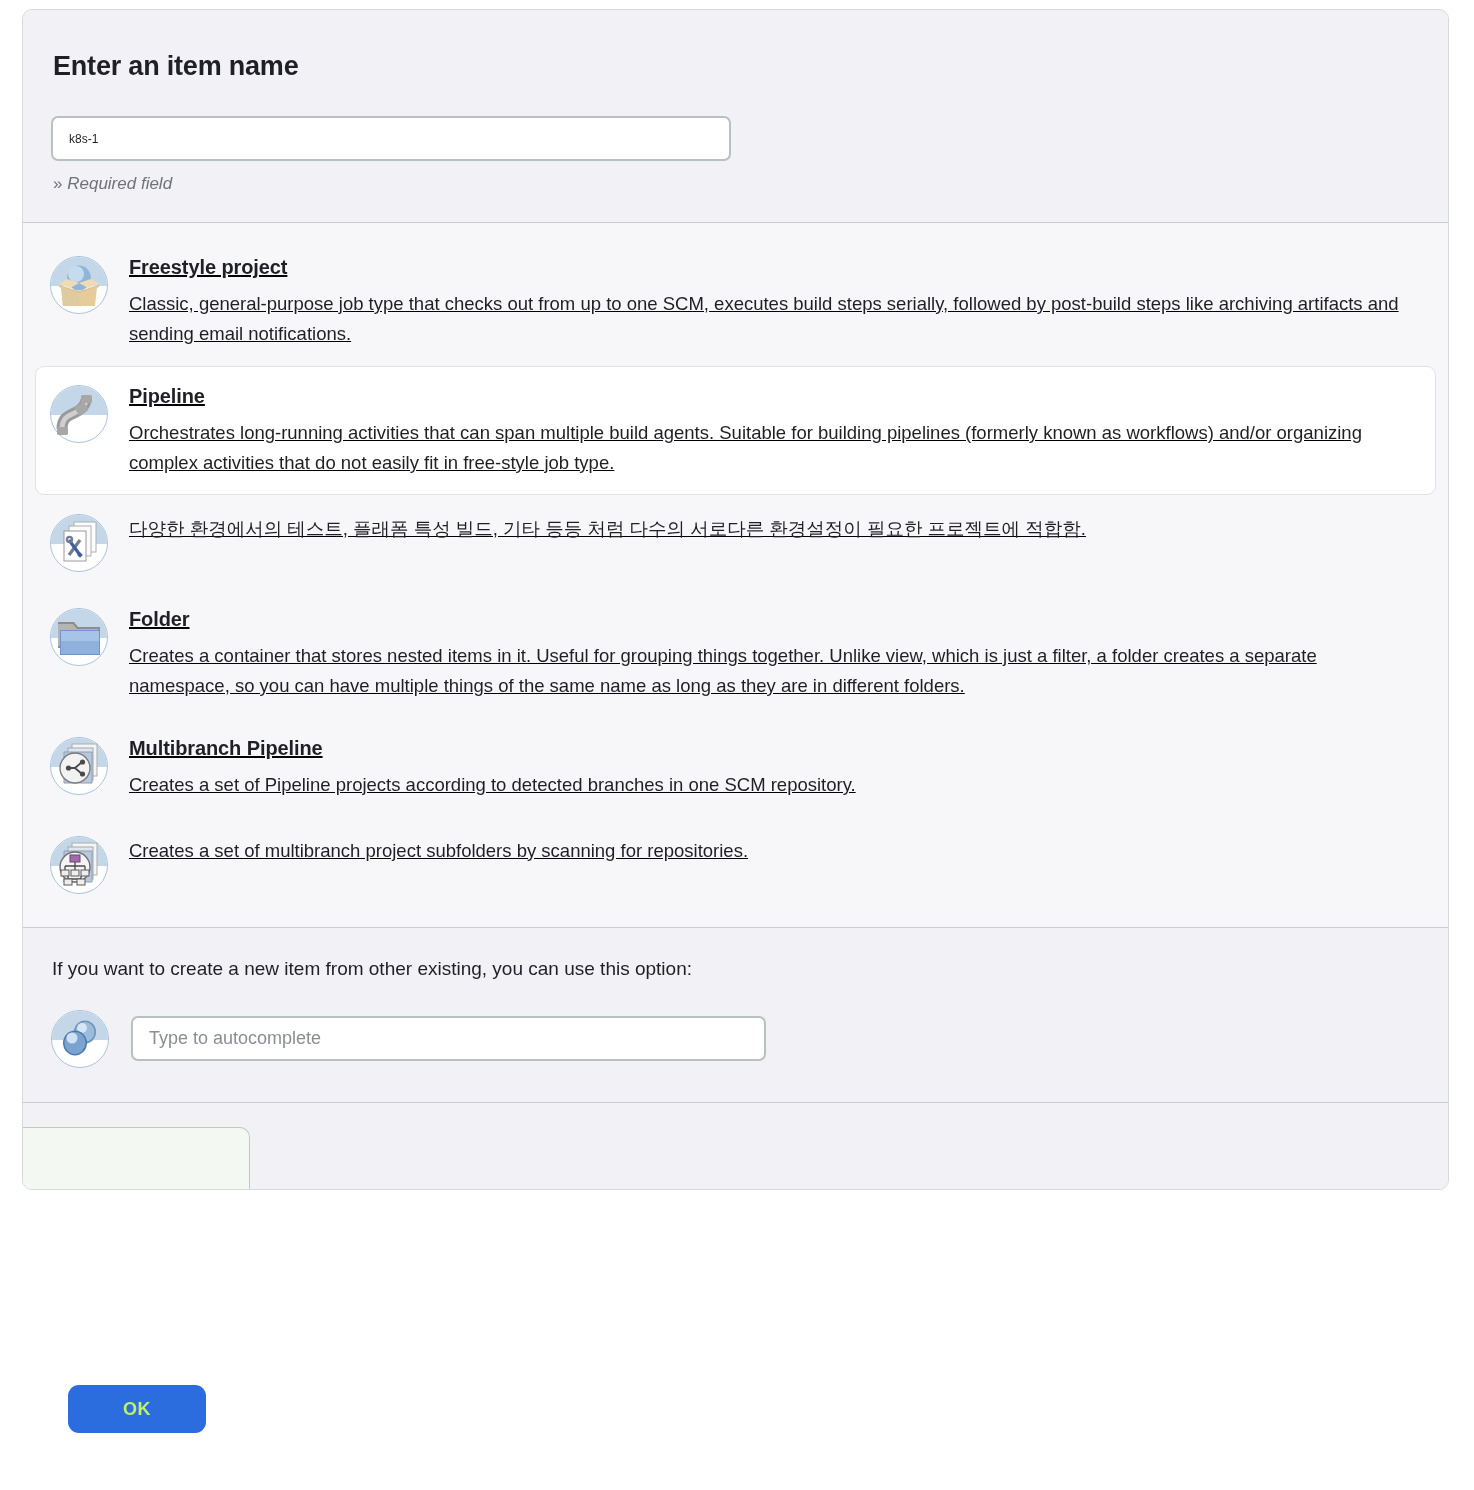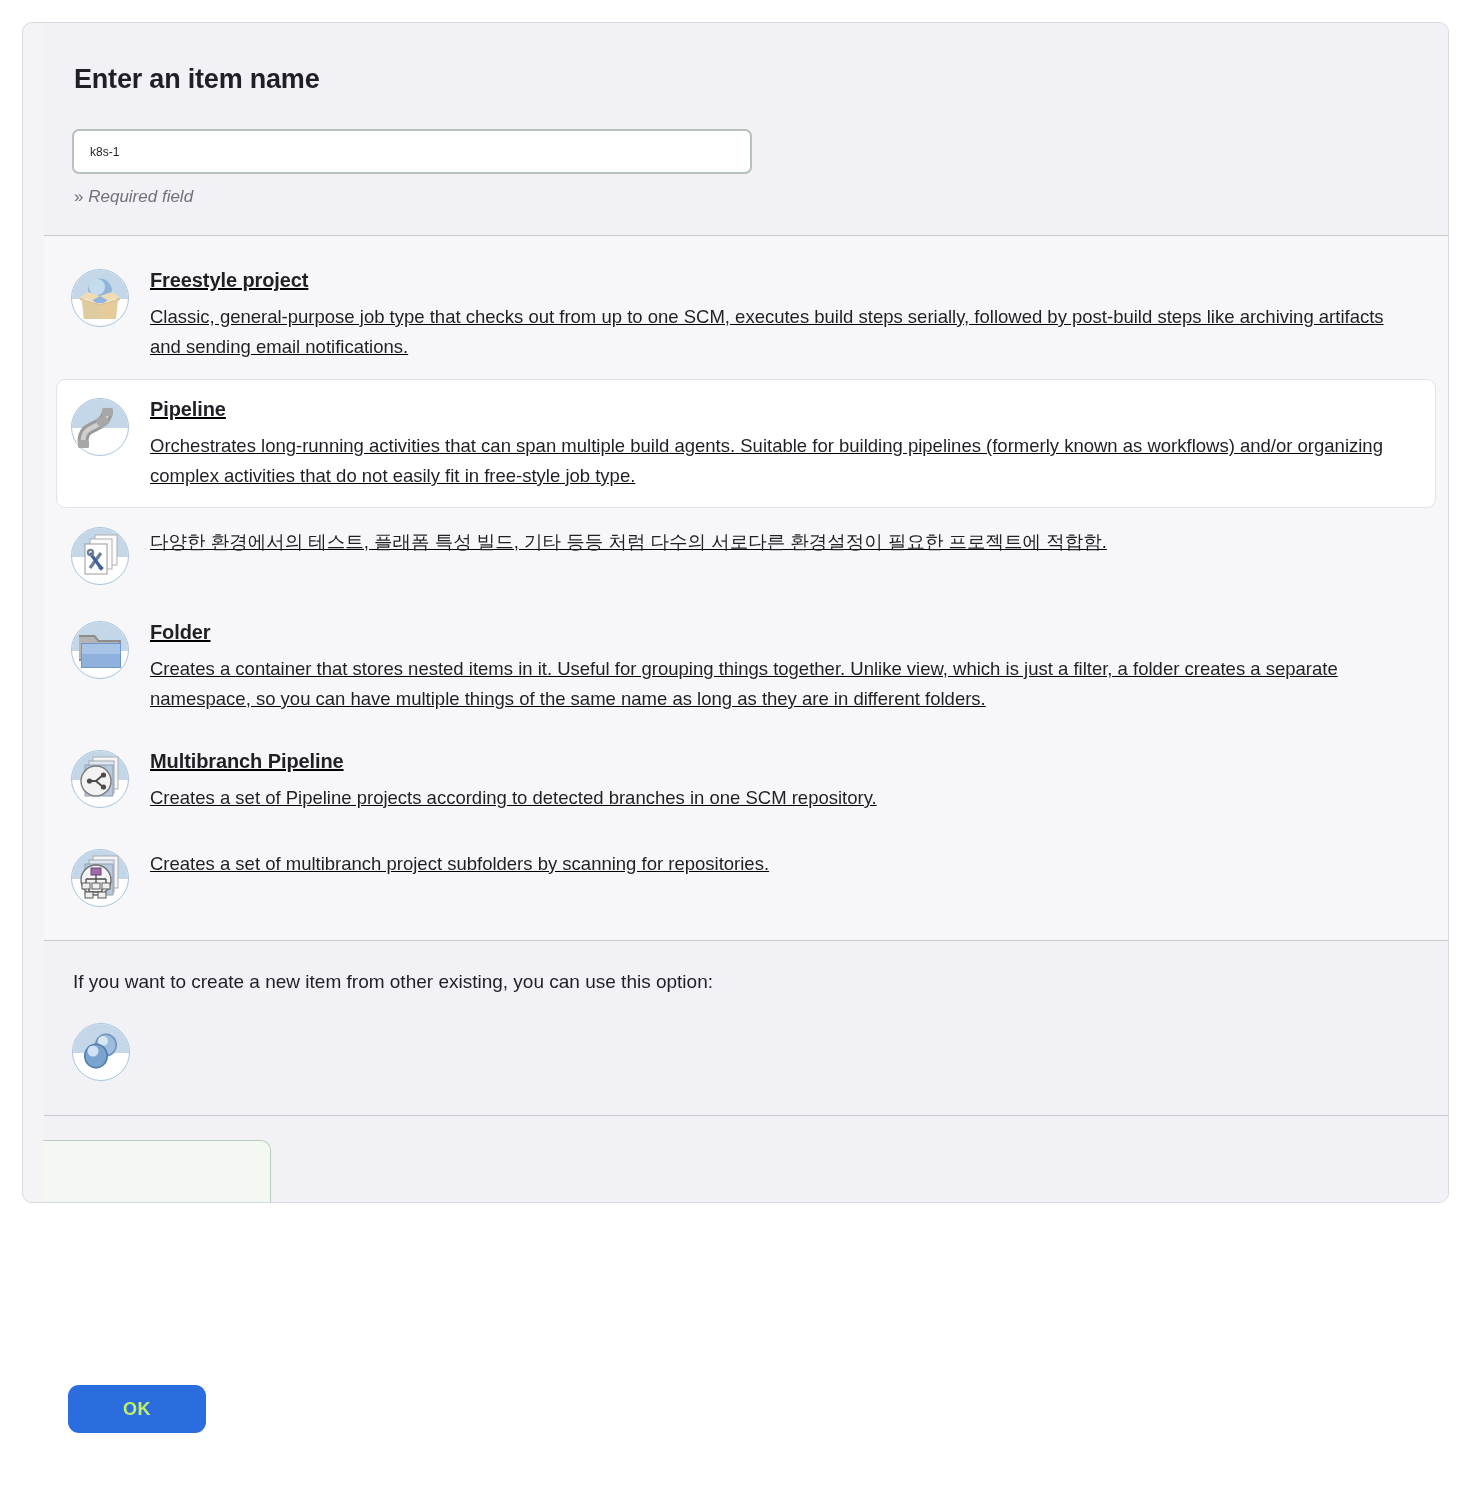--- a/index.html
+++ b/index.html
@@ -7,27 +7,26 @@
     margin: 0; padding: 0;
     width: 1474px; height: 1490px;
     background: #ffffff;
     font-family: "Liberation Sans", "DejaVu Sans", sans-serif;
     -webkit-font-smoothing: antialiased;
   }
   .page { position: relative; width: 1474px; height: 1490px; background:#ffffff; }
 
   .panel {
     position: absolute;
-    left: 22px; top: 22px;
+    left: 22px; top: 9px;
     width: 1427px;
     border: 1px solid #d6d9de;
     border-radius: 10px;
     overflow: hidden;
     background: #f4f4f7;
-    padding-left: 21px;
   }
 
   
   .name-section {
     background: #f2f1f5;
     padding: 30px 28px 28px 28px;
     border-bottom: 1px solid #c9ccd2;
   }
   .title {
     font-size: 27px;
@@ -311,20 +310,21 @@
           <svg class="ico-svg" viewBox="0 0 58 58">
             <ellipse cx="34" cy="22" rx="11" ry="11.5" fill="#6f93bd"></ellipse>
             <ellipse cx="34" cy="22" rx="9.5" ry="10" fill="#9cbcdc"></ellipse>
             <ellipse cx="31" cy="18" rx="5" ry="5" fill="#d6e6f4"></ellipse>
             <ellipse cx="24" cy="33" rx="12" ry="12.5" fill="#4d79ab"></ellipse>
             <ellipse cx="24" cy="33" rx="10.5" ry="11" fill="#7ba3cf"></ellipse>
             <ellipse cx="21" cy="28" rx="5.5" ry="5.5" fill="#cfe2f3"></ellipse>
           </svg>
         </div>
         <div class="copy-right">
+          <input class="copy-input" type="text" placeholder="Type to autocomplete" style="">
         </div>
       </div>
     </div>
 
     <div class="footer">
       <div class="ok-pane"></div>
     </div>
 
   </div>
 

